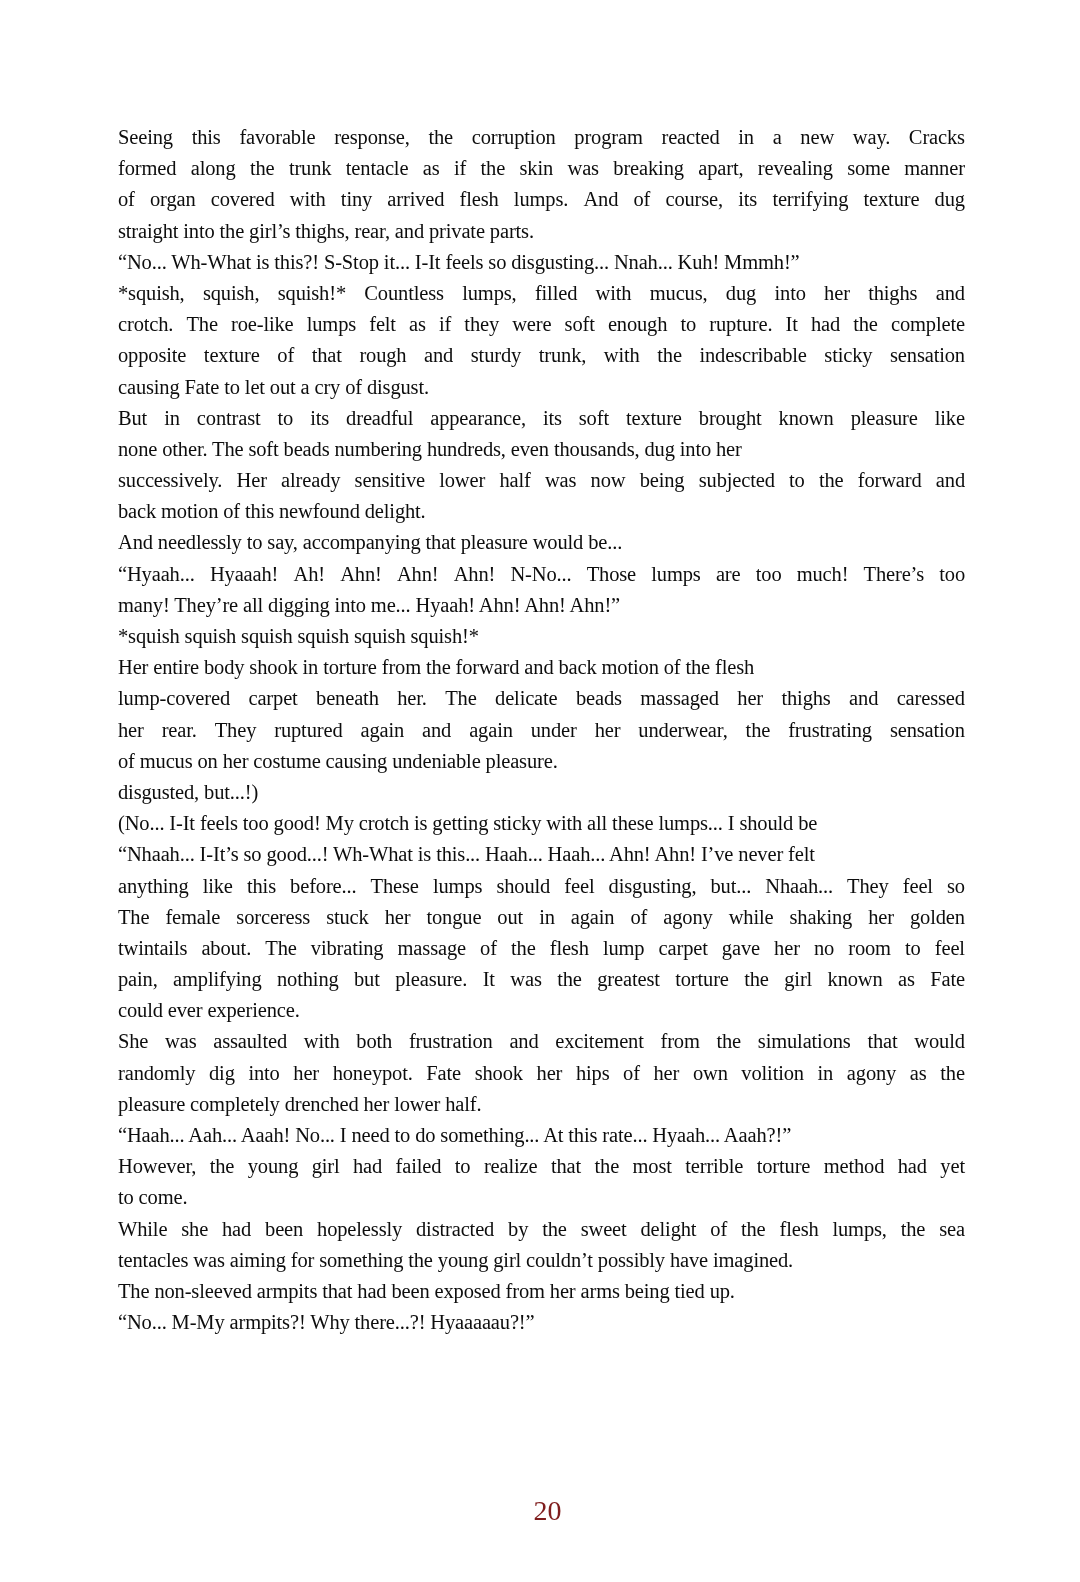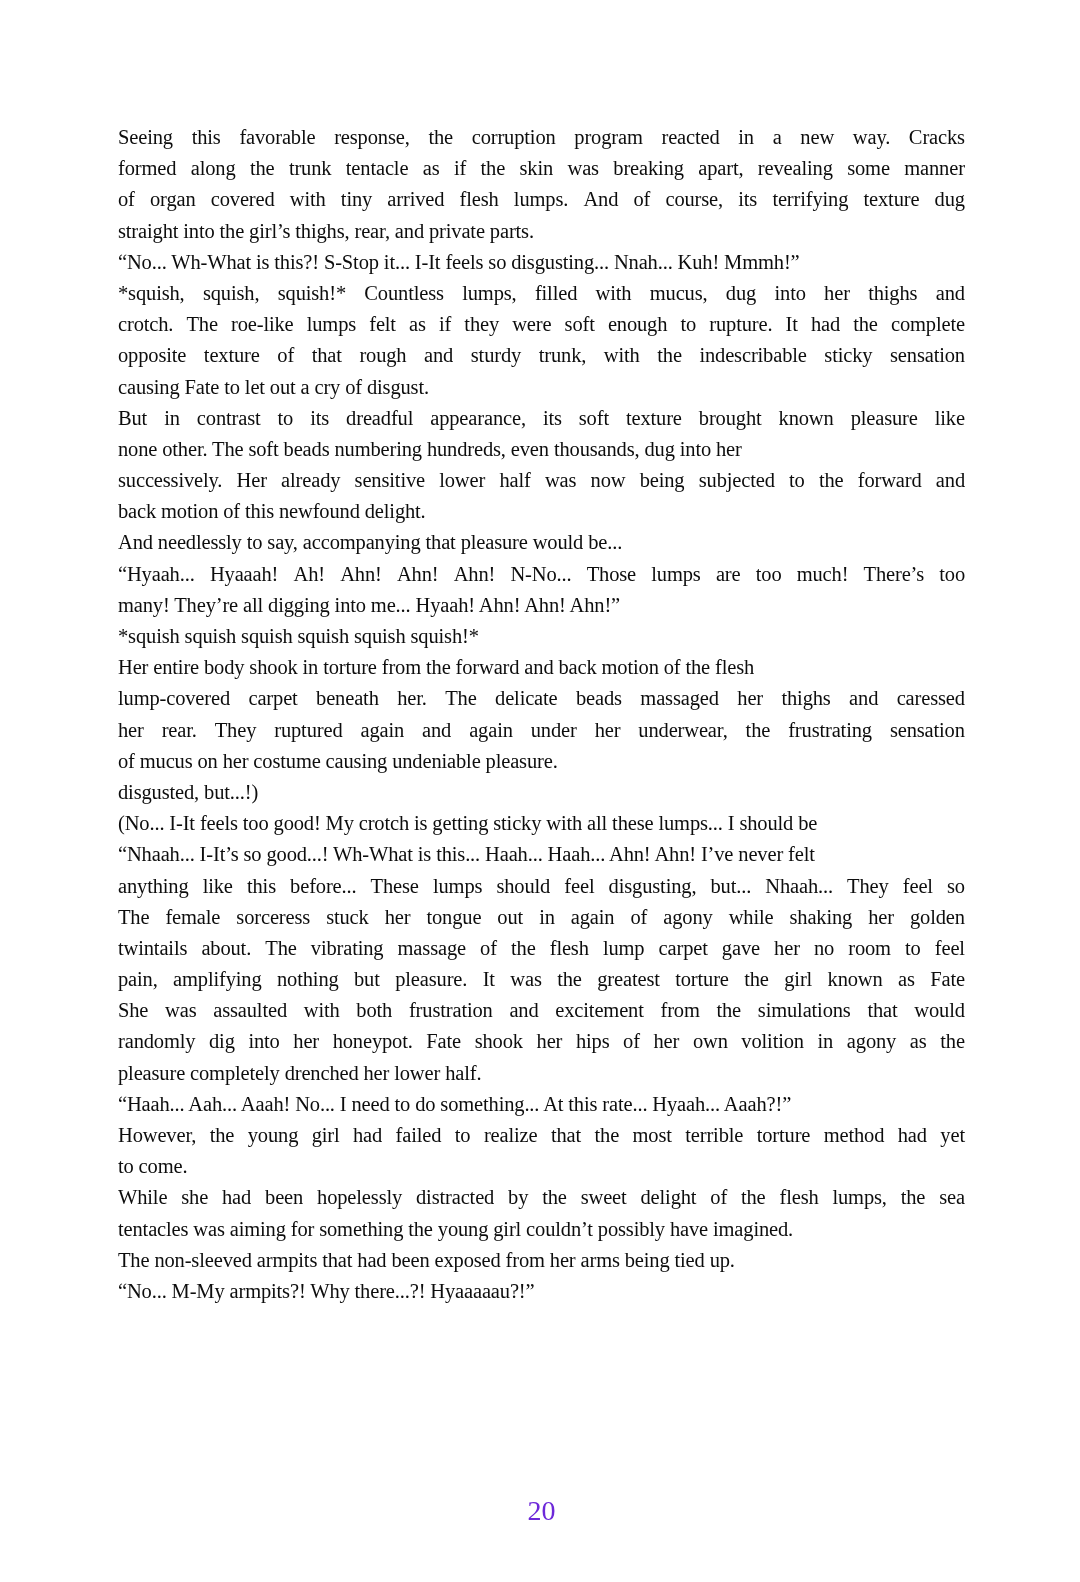--- a/index.html
+++ b/index.html
@@ -30,27 +30,27 @@
     text-align:left;
   }
   .line.full{
     display:flex;
     justify-content:space-between;
     white-space:normal;
   }
   .line.full span{display:block;white-space:nowrap;}
   .page-number{
     position:absolute;
-    left:118px;
+    left:124px;
     width:847px;
     top:1494px;
     text-align:center;
     font-size:28px;
     line-height:34px;
-    color:#6d28d9;
+    color:#7f1d1d;
   }
 </style>
 </head>
 <body>
 
 <div class="page">
   <div class="text-block">
       <div class="para">
         <div class="line full">
           <span>Seeing</span>
@@ -321,20 +321,21 @@
           <span>was</span>
           <span>the</span>
           <span>greatest</span>
           <span>torture</span>
           <span>the</span>
           <span>girl</span>
           <span>known</span>
           <span>as</span>
           <span>Fate</span>
         </div>
+        <div class="line">could ever experience.</div>
       </div>
       <div class="para">
         <div class="line full">
           <span>She</span>
           <span>was</span>
           <span>assaulted</span>
           <span>with</span>
           <span>both</span>
           <span>frustration</span>
           <span>and</span>

